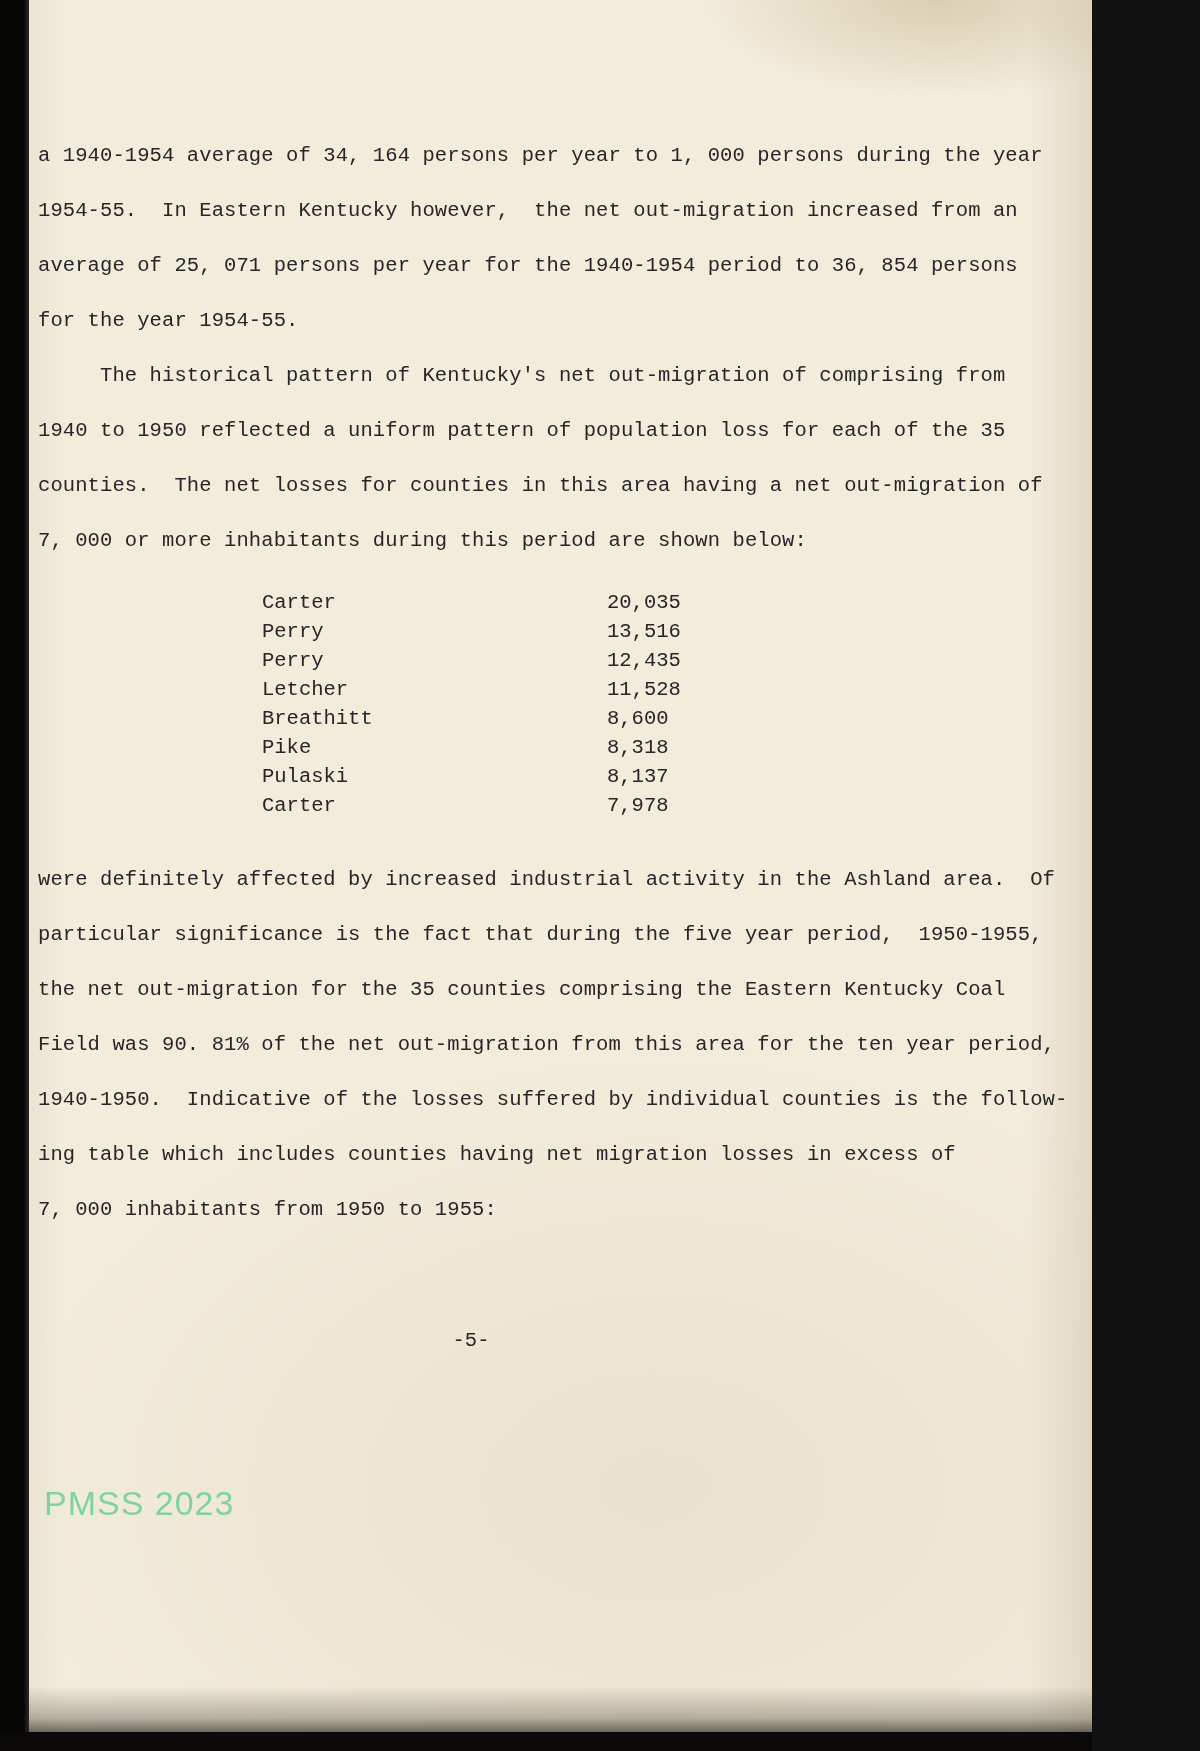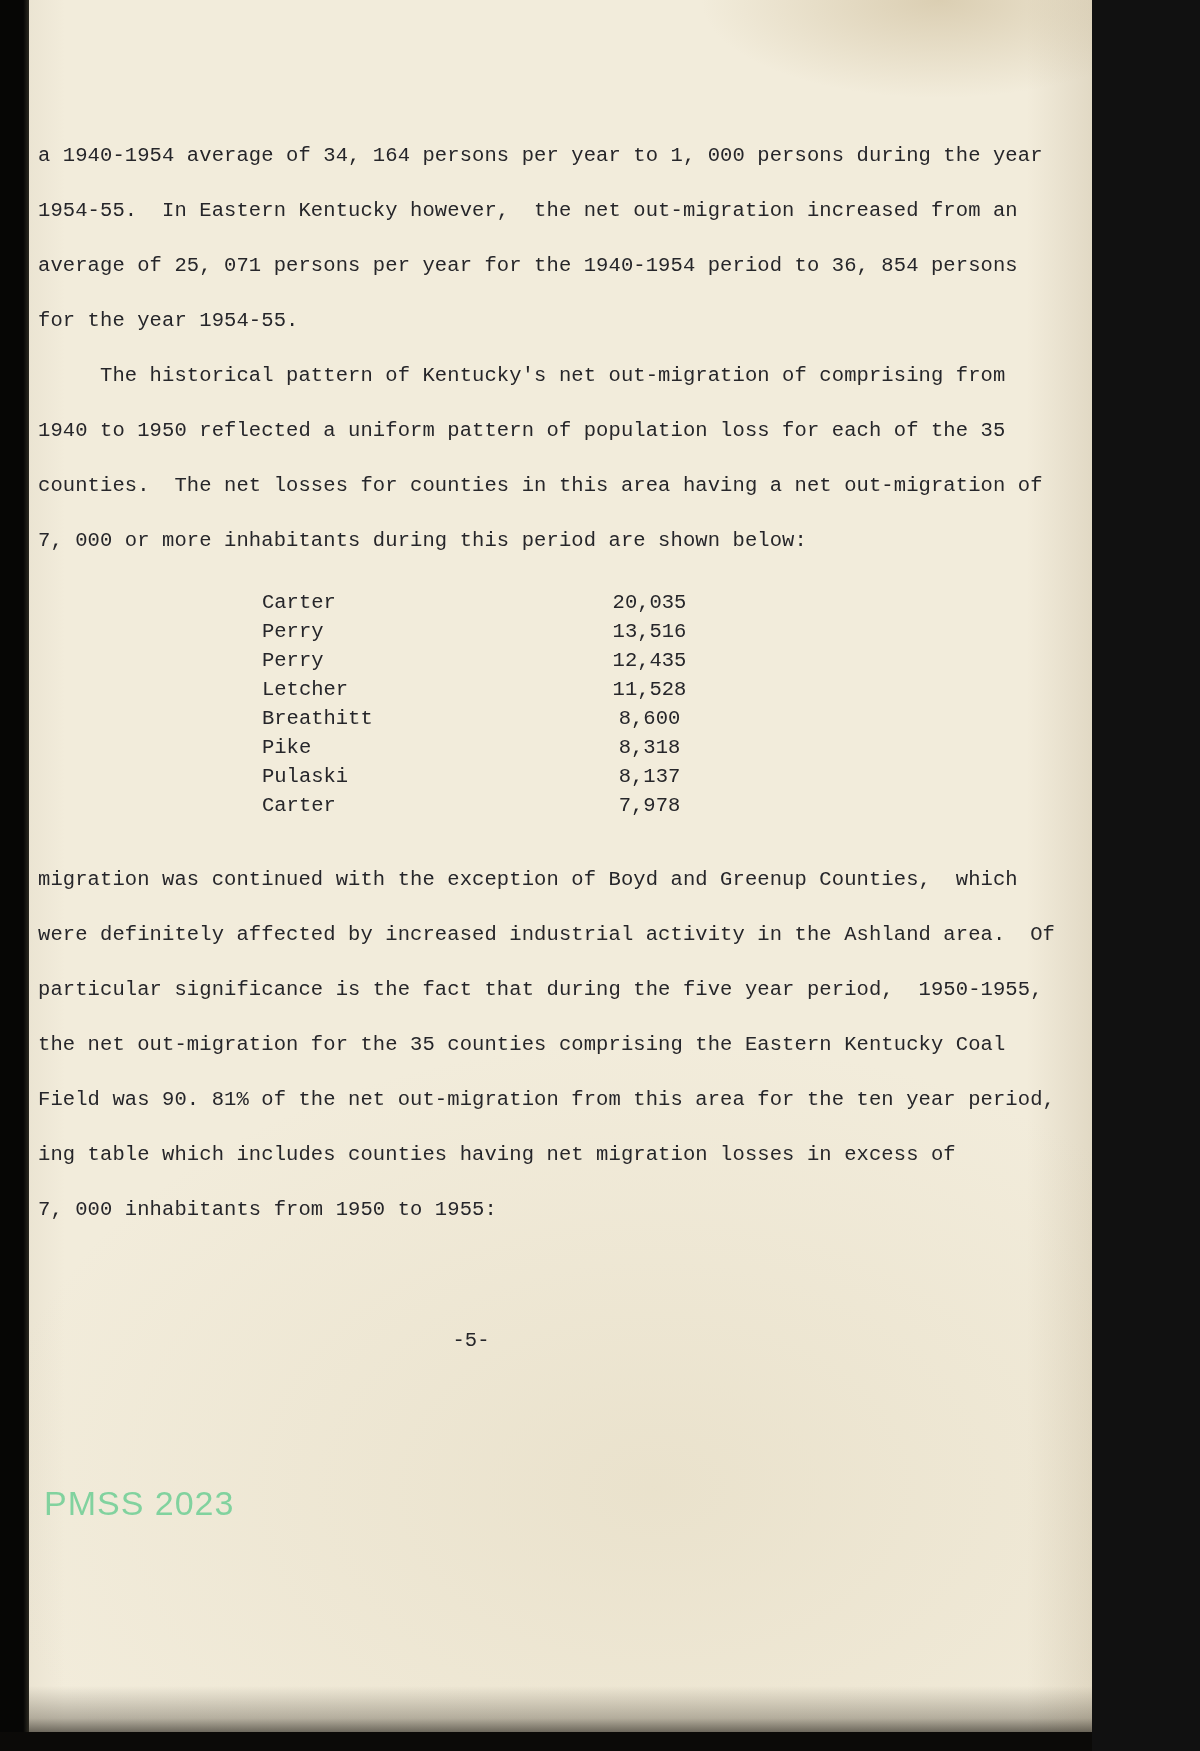--- a/index.html
+++ b/index.html
@@ -65,21 +65,21 @@
     font-size: 20.5px;
     white-space: pre;
   }
   .tc.county {
     display: inline-block;
     width: 345px;
   }
   .tc.value {
     display: inline-block;
     width: 85px;
-    text-align: center;
+    text-align: left;
   }
   .para.after-table {
     margin-top: 32px;
   }
   .page-number {
     margin-top: 76px;
     height: 55px;
     line-height: 55px;
     font-size: 20.5px;
     text-align: center;
@@ -128,25 +128,25 @@
         <div class="trow"><span class="tc county">Perry</span><span class="tc value">13,516</span></div>
         <div class="trow"><span class="tc county">Perry</span><span class="tc value">12,435</span></div>
         <div class="trow"><span class="tc county">Letcher</span><span class="tc value">11,528</span></div>
         <div class="trow"><span class="tc county">Breathitt</span><span class="tc value">8,600</span></div>
         <div class="trow"><span class="tc county">Pike</span><span class="tc value">8,318</span></div>
         <div class="trow"><span class="tc county">Pulaski</span><span class="tc value">8,137</span></div>
         <div class="trow"><span class="tc county">Carter</span><span class="tc value">7,978</span></div>
       </div>
 
     <section class="para after-table">
-        <div class="line">migration was continued with the exception of Boyd and Greenup Counties,  which</div>
         <div class="line">were definitely affected by increased industrial activity in the Ashland area.  Of</div>
         <div class="line">particular significance is the fact that during the five year period,  1950-1955,</div>
         <div class="line">the net out-migration for the 35 counties comprising the Eastern Kentucky Coal</div>
         <div class="line">Field was 90. 81% of the net out-migration from this area for the ten year period,</div>
+        <div class="line">1940-1950.  Indicative of the losses suffered by individual counties is the follow-</div>
         <div class="line">ing table which includes counties having net migration losses in excess of</div>
         <div class="line">7, 000 inhabitants from 1950 to 1955:</div>
       </section>
 
     <div class="page-number">-5-</div>
 
   </div>
 
   <div class="watermark">PMSS 2023</div>
 

